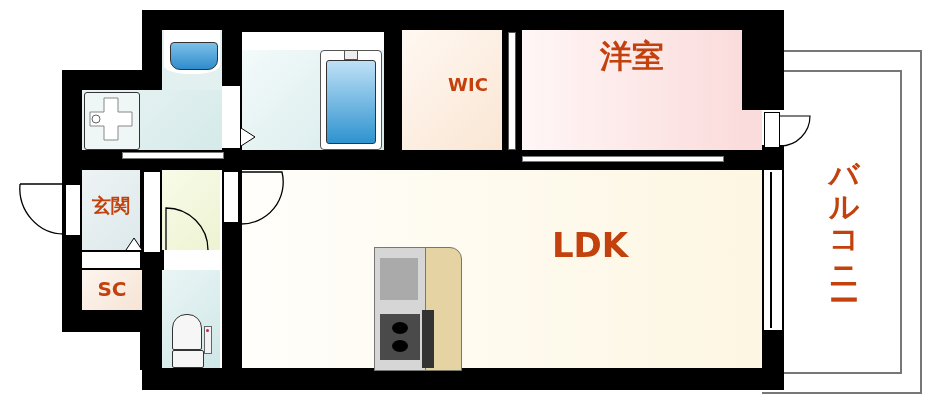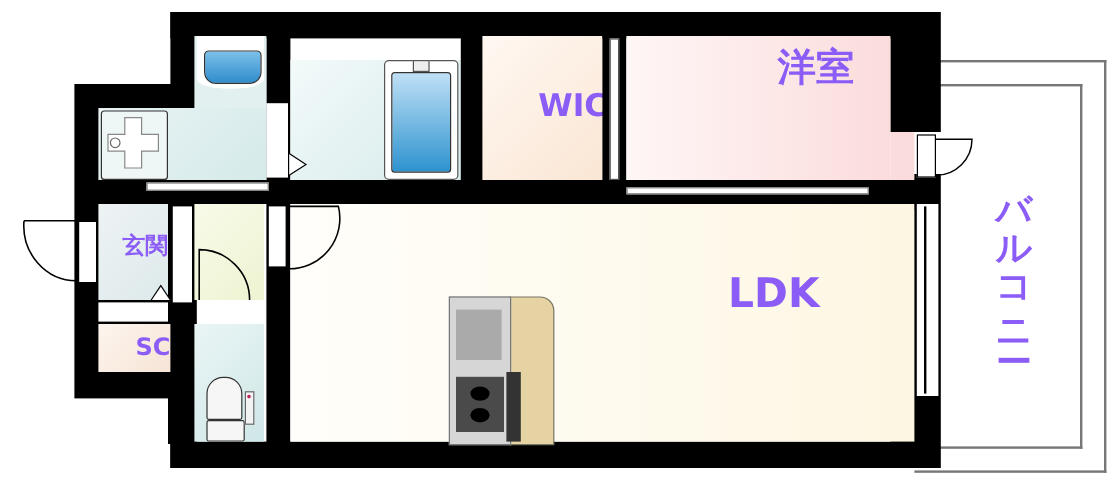--- a/index.html
+++ b/index.html
@@ -1,19 +1,19 @@
 <!DOCTYPE html>
 <html><head>
 <meta charset="utf-8">
 <style>
   html, body { margin:0; padding:0; background:#fff; }
   body { width:932px; height:400px; position:relative; overflow:hidden; font-family:"DejaVu Sans", sans-serif; }
   .abs { position:absolute; }
   .wall { background:#000; }
-  .room-label { position:absolute; font-weight:bold; color:#8b5cf6; text-align:right; line-height:1.05; }
+  .room-label { position:absolute; font-weight:bold; color:#c2410c; text-align:center; line-height:1.05; }
   svg { position:absolute; overflow:visible; }
 </style>
 </head>
 <body>
 
 <div class="abs" style="left:762px;top:50px;width:158px;height:340px;border:2px solid #777;border-left:none;background:#fff;"></div>
 <div class="abs" style="left:782px;top:70px;width:118px;height:300px;border:2px solid #777;border-left:none;"></div>
 <div class="room-label" style="left:820px;top:140px;width:40px;font-size:30px;writing-mode:vertical-rl;letter-spacing:2px;">バルコニー</div>
 
 <div class="abs wall" style="left:142px;top:10px;width:640px;height:22px;"></div>
@@ -43,21 +43,21 @@
 <div class="abs" style="left:222px;top:86px;width:18px;height:62px;background:#fff;"></div>
 <svg style="left:241px;top:128px;" width="20" height="20">
     <path d="M0 0 L14 9 L0 18" fill="#fff" stroke="#000" stroke-width="1"></path>
   </svg>
 <div class="abs" style="left:320px;top:50px;width:60px;height:98px;background:#fff;border:1px solid #555;border-radius:4px;"></div>
 <div class="abs" style="left:326px;top:60px;width:48px;height:82px;background:linear-gradient(#bfe0f6,#2e93cf);border:1px solid #333;border-radius:3px;"></div>
 <div class="abs" style="left:344px;top:50px;width:12px;height:8px;background:#eee;border:1px solid #555;"></div>
 
 <div class="abs wall" style="left:384px;top:30px;width:20px;height:122px;"></div>
 <div class="abs" style="left:402px;top:30px;width:100px;height:120px;background:linear-gradient(135deg,#fff8f2,#fae6d4);"></div>
-<div class="room-label" style="left:406px;top:76px;width:100px;font-size:26px;">WIC</div>
+<div class="room-label" style="left:418px;top:76px;width:100px;font-size:18px;">WIC</div>
 <div class="abs wall" style="left:502px;top:30px;width:20px;height:122px;"></div>
 <div class="abs" style="left:508px;top:32px;width:6px;height:116px;background:#fff;border:1px solid #555;"></div>
 
 <div class="abs" style="left:522px;top:30px;width:220px;height:120px;background:linear-gradient(90deg,#fff6f6,#fbdcdc);"></div>
 <div class="abs" style="left:742px;top:110px;width:20px;height:40px;background:#fbdcdc;"></div>
 <div class="room-label" style="left:552px;top:40px;width:160px;font-size:32px;">
   <div>洋室</div>
 </div>
 <div class="abs" style="left:522px;top:156px;width:200px;height:4px;background:#fff;border:1px solid #777;"></div>
 <div class="abs" style="left:764px;top:112px;width:14px;height:34px;background:#fff;border:1px solid #000;"></div>
@@ -65,21 +65,21 @@
     <path d="M0 34 A30 30 0 0 0 30 4 L0 4" fill="none" stroke="#000" stroke-width="1.2"></path>
   </svg>
 
 <div class="abs" style="left:242px;top:170px;width:520px;height:198px;background:linear-gradient(90deg,#fffefa,#fdf6e2);"></div>
 <div class="abs" style="left:224px;top:172px;width:14px;height:50px;background:#fff;"></div>
 <svg style="left:240px;top:172px;" width="44" height="56">
     <path d="M0 0 L42 0 A42 42 0 0 1 0 52" fill="none" stroke="#000" stroke-width="1.3"></path>
   </svg>
 <div class="abs" style="left:762px;top:170px;width:18px;height:160px;background:#fff;border-left:2px solid #000;border-right:2px solid #000;"></div>
 <div class="abs" style="left:770px;top:172px;width:2px;height:156px;background:#000;"></div>
-<div class="room-label" style="left:523px;top:228px;width:160px;font-size:34px;">
+<div class="room-label" style="left:510px;top:228px;width:160px;font-size:34px;">
   <div>LDK</div>
 </div>
 
 <div class="abs" style="left:424px;top:247px;width:36px;height:122px;background:#e6d3a3;border:1px solid #776;border-radius:0 12px 0 0;"></div>
 <div class="abs" style="left:374px;top:247px;width:50px;height:122px;background:#d6d6d6;border:1px solid #777;"></div>
 <div class="abs" style="left:380px;top:258px;width:38px;height:42px;background:#aaa;"></div>
 <div class="abs" style="left:380px;top:314px;width:40px;height:46px;background:#4a4a4a;"></div>
 <div class="abs" style="left:392px;top:322px;width:16px;height:12px;background:#000;border-radius:50%;"></div>
 <div class="abs" style="left:392px;top:340px;width:16px;height:12px;background:#000;border-radius:50%;"></div>
 <div class="abs" style="left:422px;top:310px;width:12px;height:58px;background:#333;"></div>

